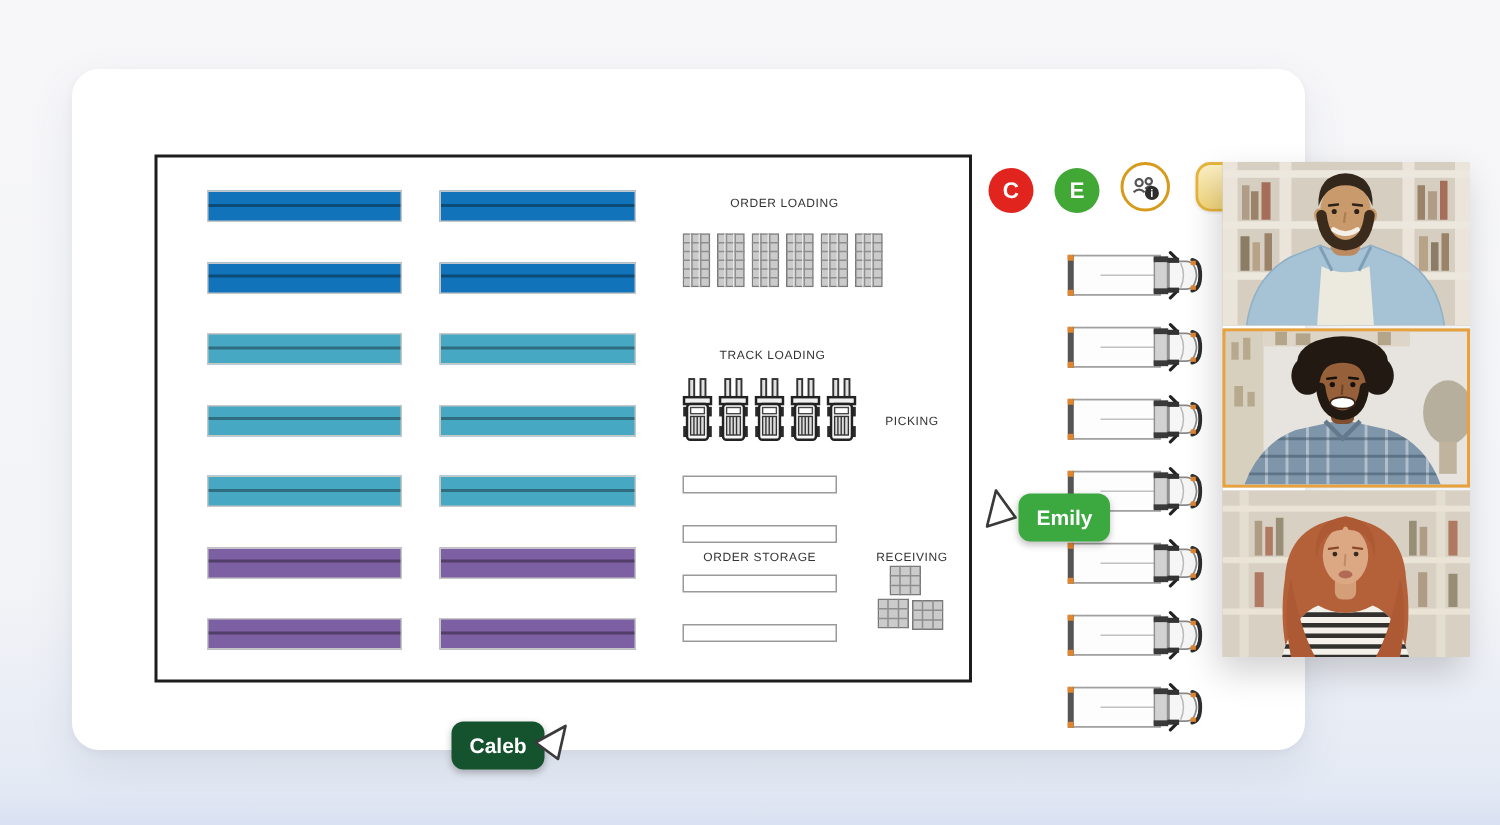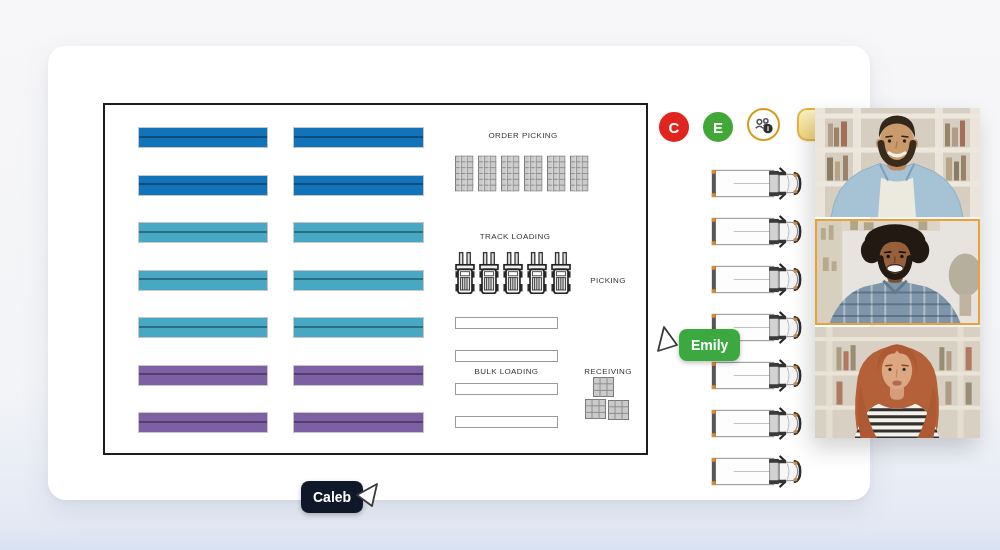--- a/index.html
+++ b/index.html
@@ -191,21 +191,21 @@
       <div class="rack-col rack-col-2">
         <div class="rack" style="--c: #1173B9;"></div>
       <div class="rack" style="--c: #1173B9;"></div>
           <div class="rack" style="--c: #47A8C4;"></div>
           <div class="rack" style="--c: #47A8C4;"></div>
           <div class="rack" style="--c: #47A8C4;"></div>
           <div class="rack" style="--c: #7D60A3;"></div>
           <div class="rack" style="--c: #7D60A3;"></div>
         </div>
 
-      <div class="diagram-label lbl-order">ORDER PICKING</div>
+      <div class="diagram-label lbl-order">ORDER LOADING</div>
       <div class="pallet-row">
         <svg viewBox="0 0 19 37">
             <use href="#pallet"></use>
           </svg>
       <svg viewBox="0 0 19 37">
             <use href="#pallet"></use>
           </svg>
           <svg viewBox="0 0 19 37">
             <use href="#pallet"></use>
           </svg>
@@ -240,21 +240,21 @@
         </div>
 
       <div class="diagram-label lbl-loading">PICKING</div>
 
       <div class="bulk-col">
         <div class="lane"></div>
       <div class="lane"></div>
           <div class="lane"></div>
           <div class="lane"></div>
         </div>
-      <div class="diagram-label lbl-bulk">BULK LOADING</div>
+      <div class="diagram-label lbl-bulk">ORDER STORAGE</div>
 
       <div class="diagram-label lbl-receiving">RECEIVING</div>
       <div class="rcv-pallet rcv-1">
         <svg viewBox="0 0 21 20">
             <use href="#pallet3"></use>
           </svg></div>
       <div class="rcv-pallet rcv-2">
         <svg viewBox="0 0 21 20">
             <use href="#pallet3"></use>
           </svg></div>
@@ -286,21 +286,21 @@
         <svg viewBox="0 0 96 34">
           <use href="#truck"></use>
         </svg>
       </div>
 
     <svg class="cursor-arrow arrow-emily" viewBox="0 0 22 28">
       <polygon points="7,2 1,26 20,20" fill="#fff" stroke="#3a3a3a" stroke-width="1.8" stroke-linejoin="round"></polygon>
     </svg>
     <div class="cursor-badge badge-emily" style="background: rgb(59, 169, 63);">Emily</div>
 
-    <div class="cursor-badge badge-caleb" style="background: #0f172a;">Caleb</div>
+    <div class="cursor-badge badge-caleb" style="background: #14532d;">Caleb</div>
     <svg class="cursor-arrow arrow-caleb" viewBox="0 0 24 26">
       <polygon points="2,13 22,2 17,24" fill="#fff" stroke="#3a3a3a" stroke-width="1.8" stroke-linejoin="round"></polygon>
     </svg>
   </div>
 
   <div class="video-strip" style="--active-border: #E9A13B;">
 
     <div class="tile tile-1">
       <svg viewBox="0 0 165 110" preserveAspectRatio="xMidYMid slice">
         <rect width="165" height="110" fill="#d6cfc0"></rect>

